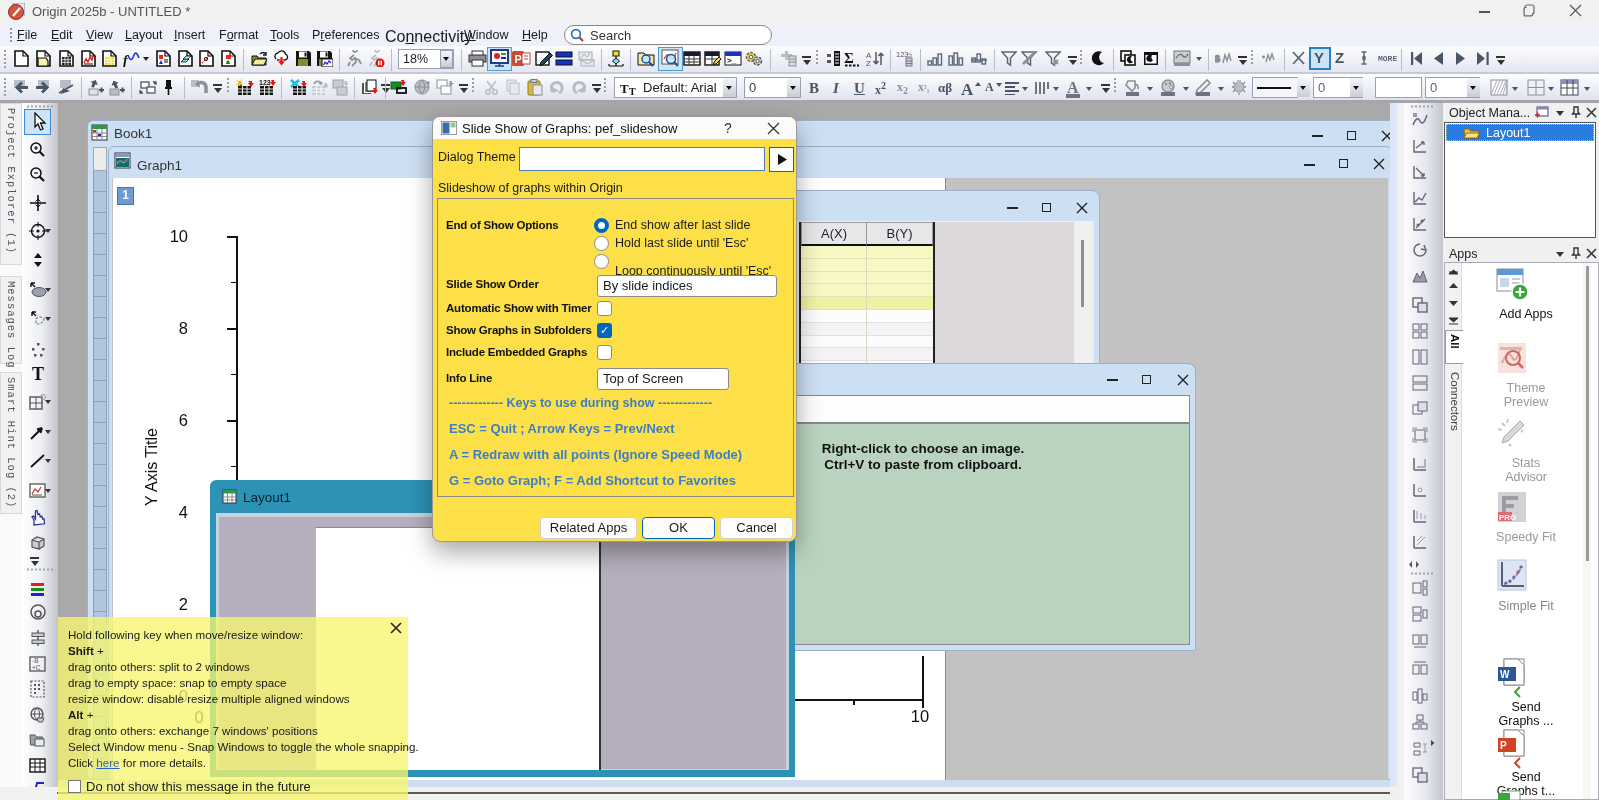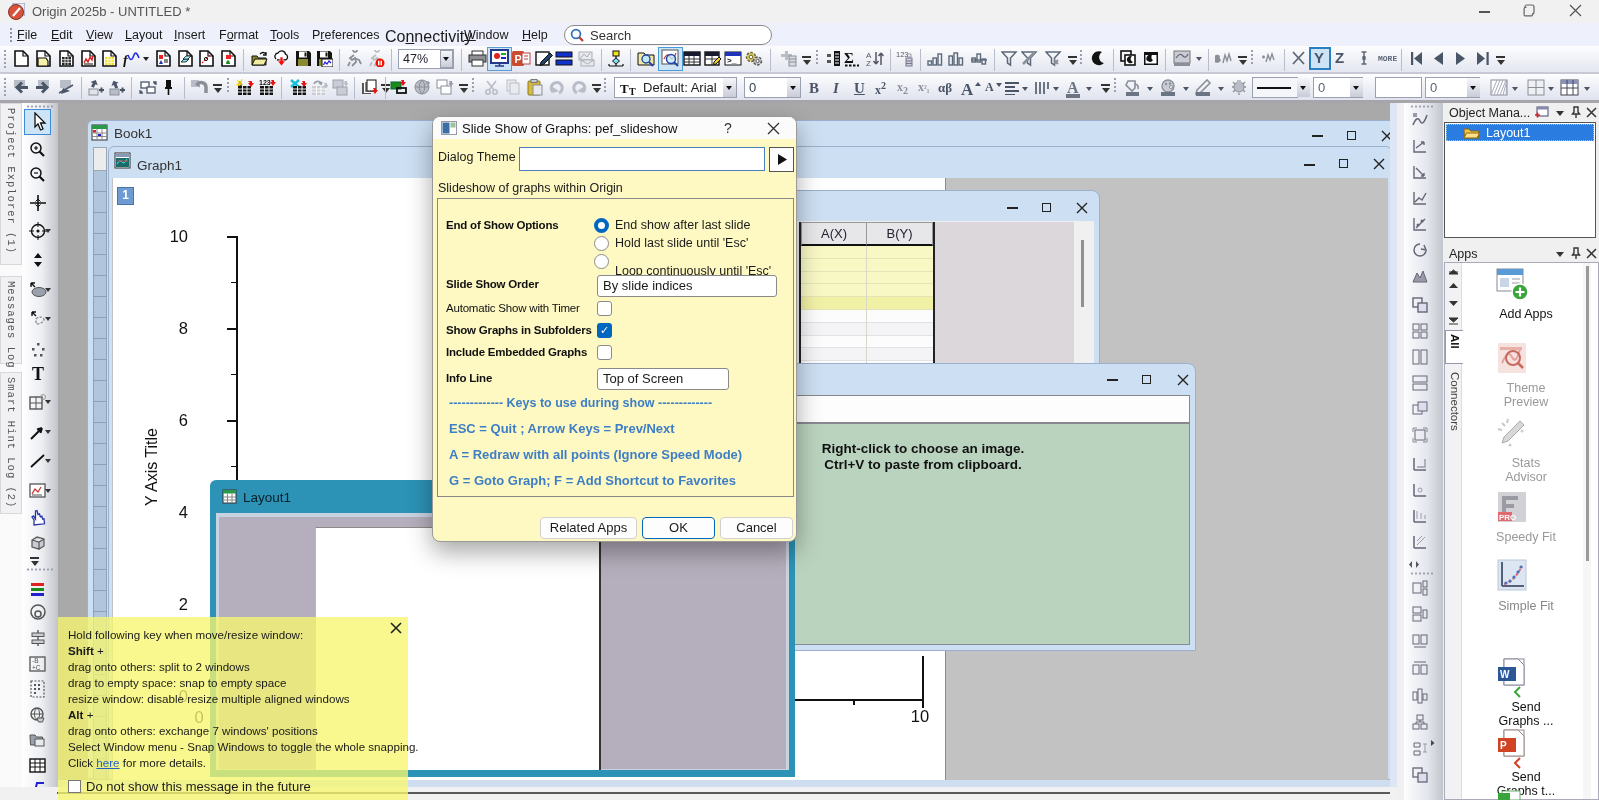--- a/index.html
+++ b/index.html
@@ -146,21 +146,21 @@
 <svg style="position:absolute;left:367px;top:50px;" width="18" height="17" viewBox="0 0 18 17">
       <g stroke="#b9bdc4">
         <path d="M10 2 a2 2 0 1 1 0.1 0 M9 5 l-4 3 l2 2 l3 -2 l1 4 l-4 4 M9 8 l5 2 l2 4 M5 12 l-2 4" fill="none" stroke-width="1.8"></path>
       </g>
       <circle cx="13" cy="13" r="4.5" fill="#e10"></circle>
       <rect x="11" y="10.7" width="1.5" height="4.6" fill="#fff"></rect>
       <rect x="13.5" y="10.7" width="1.5" height="4.6" fill="#fff"></rect>
     </svg>
 <div style="position:absolute;left:391px;top:49px;width:1px;height:22px;background:#b9bdcb;"></div>
 <div style="position:absolute;left:398px;top:49px;width:56px;height:20px;background:#fff;border:1px solid #9aa0b0;"></div>
-<div style="position:absolute;left:403px;top:52px;font-family:'Liberation Sans',sans-serif;font-size:12.5px;color:#223;">47%</div>
+<div style="position:absolute;left:403px;top:52px;font-family:'Liberation Sans',sans-serif;font-size:12.5px;color:#223;">18%</div>
 <div style="position:absolute;left:440px;top:50px;width:13px;height:18px;background:linear-gradient(#f5f6fa,#c9ccd8);border:1px solid #9aa0b0;"></div>
 <div style="position:absolute;left:443px;top:57px;width:0;height:0;border-left:3.5px solid transparent;border-right:3.5px solid transparent;border-top:4.5px solid #111;"></div>
 <div style="position:absolute;left:461px;top:49px;width:1px;height:22px;background:#b9bdcb;"></div>
 <svg style="position:absolute;left:468px;top:50px;" width="19" height="17" viewBox="0 0 19 17">
       <rect x="4" y="1" width="11" height="5" fill="#fff" stroke="#333"></rect>
       <rect x="1" y="5" width="17" height="7" fill="#8f9094" stroke="#333"></rect>
       <rect x="4" y="10" width="11" height="6" fill="#fff" stroke="#333"></rect>
     </svg>
 <div style="position:absolute;left:487px;top:47px;width:25px;height:24px;background:#cde4f7;border:1px solid #5b9bd5;"></div>
 <svg style="position:absolute;left:490px;top:49px;" width="19" height="19" viewBox="0 0 19 19">
@@ -1171,21 +1171,21 @@
     </svg>
 <div style="position:absolute;left:1462px;top:700px;width:128px;height:28px;font-family:'Liberation Sans',sans-serif;font-size:12.5px;color:#111;text-align:center;line-height:14px;">Send<br>Graphs ...</div>
 <svg style="position:absolute;left:1496px;top:728px;" width="34" height="42" viewBox="0 0 34 42">
       <rect x="8" y="2" width="20" height="26" fill="#fff" stroke="#988"></rect>
       <path d="M8 2 h14 l6 6 v20 h-20 z" fill="#fff" stroke="#988"></path>
       <rect x="2" y="10" width="18" height="14" fill="#d04423"></rect>
       <text x="4" y="21" font-family="Liberation Sans" font-size="10" font-weight="bold" fill="#fff">P</text>
       <path d="M24 30 l-5 5 l5 5" stroke="#d04423" stroke-width="2" fill="none"></path>
     </svg>
 <div style="position:absolute;left:1462px;top:770px;width:128px;height:28px;font-family:'Liberation Sans',sans-serif;font-size:12.5px;color:#111;text-align:center;line-height:14px;">Send<br>Graphs t...</div>
-<div style="position:absolute;left:432px;top:116px;width:365px;height:426px;background:#fef9c3;border:1px solid #999;border-radius:8px;box-shadow:0 10px 24px rgba(0,0,0,0.35);overflow:hidden;">
+<div style="position:absolute;left:432px;top:116px;width:365px;height:426px;background:#fde047;border:1px solid #999;border-radius:8px;box-shadow:0 10px 24px rgba(0,0,0,0.35);overflow:hidden;">
 <div style="position:absolute;left:0px;top:0px;width:365px;height:22px;background:#fbfbfb;"></div>
 <svg style="position:absolute;left:8px;top:4px;" width="16" height="15" viewBox="0 0 16 15">
         <rect x="0.5" y="0.5" width="15" height="13" fill="#fff" stroke="#99a"></rect>
         <rect x="1.5" y="1.5" width="7" height="11" fill="#3a6ea5"></rect>
         <rect x="9.5" y="1.5" width="5" height="5" fill="#9ac49a"></rect>
       </svg>
 <div style="position:absolute;left:29px;top:4px;font-family:'Liberation Sans',sans-serif;font-size:13px;color:#111;">Slide Show of Graphs: pef_slideshow</div>
 <div style="position:absolute;left:291px;top:3px;font-family:'Liberation Sans',sans-serif;font-size:14px;color:#333;">?</div>
 <svg style="position:absolute;left:334px;top:5px;" width="13" height="13" viewBox="0 0 13 13">
         <path d="M1 1 L12 12 M12 1 L1 12" stroke="#333" stroke-width="1.3"></path>
@@ -1202,21 +1202,21 @@
 <div style="position:absolute;left:161px;top:101px;width:15px;height:15px;border-radius:50%;background:#fff;border:4.5px solid #0067c0;"></div>
 <div style="position:absolute;left:182px;top:101px;font-family:'Liberation Sans',sans-serif;font-size:12.5px;color:#1a1a1a;">End show after last slide</div>
 <div style="position:absolute;left:161px;top:119px;width:15px;height:15px;border-radius:50%;background:#fff;border:1px solid #8a8a8a;"></div>
 <div style="position:absolute;left:182px;top:119px;font-family:'Liberation Sans',sans-serif;font-size:12.5px;color:#1a1a1a;">Hold last slide until 'Esc'</div>
 <div style="position:absolute;left:161px;top:137px;width:15px;height:15px;border-radius:50%;background:#fff;border:1px solid #8a8a8a;"></div>
 <div style="position:absolute;left:182px;top:147px;font-family:'Liberation Sans',sans-serif;font-size:12.5px;color:#1a1a1a;">Loop continuously until 'Esc'</div>
 <div style="position:absolute;left:13px;top:161px;font-family:'Liberation Sans',sans-serif;font-size:11.5px;letter-spacing:-0.2px;font-weight:bold;color:#111;">Slide Show Order</div>
 <div style="position:absolute;left:164px;top:158px;width:180px;height:22px;background:#fff;border:1px solid #8a8a8a;border-radius:3px;"></div>
 <div style="position:absolute;left:170px;top:161px;font-family:'Liberation Sans',sans-serif;font-size:13px;color:#1a1a1a;">By slide indices</div>
 
-<div style="position:absolute;left:13px;top:185px;font-family:'Liberation Sans',sans-serif;font-size:11.5px;letter-spacing:-0.2px;font-weight:normal;color:#111;">Automatic Show with Timer</div>
+<div style="position:absolute;left:13px;top:185px;font-family:'Liberation Sans',sans-serif;font-size:11.5px;letter-spacing:-0.2px;font-weight:bold;color:#111;">Automatic Show with Timer</div>
 <div style="position:absolute;left:164px;top:184px;width:15px;height:15px;background:#fff;border:1px solid #8a8a8a;border-radius:3px;"></div>
 <div style="position:absolute;left:13px;top:207px;font-family:'Liberation Sans',sans-serif;font-size:11.5px;letter-spacing:-0.2px;font-weight:bold;color:#111;text-align:right;">Show Graphs in Subfolders</div>
 <div style="position:absolute;left:164px;top:206px;width:15px;height:15px;background:#0067c0;border-radius:3px;color:#fff;font-size:11px;text-align:center;line-height:14px;font-family:'Liberation Sans',sans-serif;">✓</div>
 <div style="position:absolute;left:13px;top:229px;font-family:'Liberation Sans',sans-serif;font-size:11.5px;letter-spacing:-0.2px;font-weight:bold;color:#111;">Include Embedded Graphs</div>
 <div style="position:absolute;left:164px;top:228px;width:15px;height:15px;background:#fff;border:1px solid #8a8a8a;border-radius:3px;"></div>
 <div style="position:absolute;left:13px;top:255px;font-family:'Liberation Sans',sans-serif;font-size:11.5px;letter-spacing:-0.2px;font-weight:bold;color:#111;">Info Line</div>
 <div style="position:absolute;left:164px;top:251px;width:132px;height:22px;background:#fff;border:1px solid #8a8a8a;border-radius:3px;"></div>
 <div style="position:absolute;left:170px;top:254px;font-family:'Liberation Sans',sans-serif;font-size:13px;color:#1a1a1a;">Top of Screen</div>
 
 <div style="position:absolute;left:16px;top:279px;font-family:'Liberation Sans',sans-serif;font-size:12.5px;font-weight:bold;color:#3e7ec5;">------------- Keys to use during show -------------</div>

